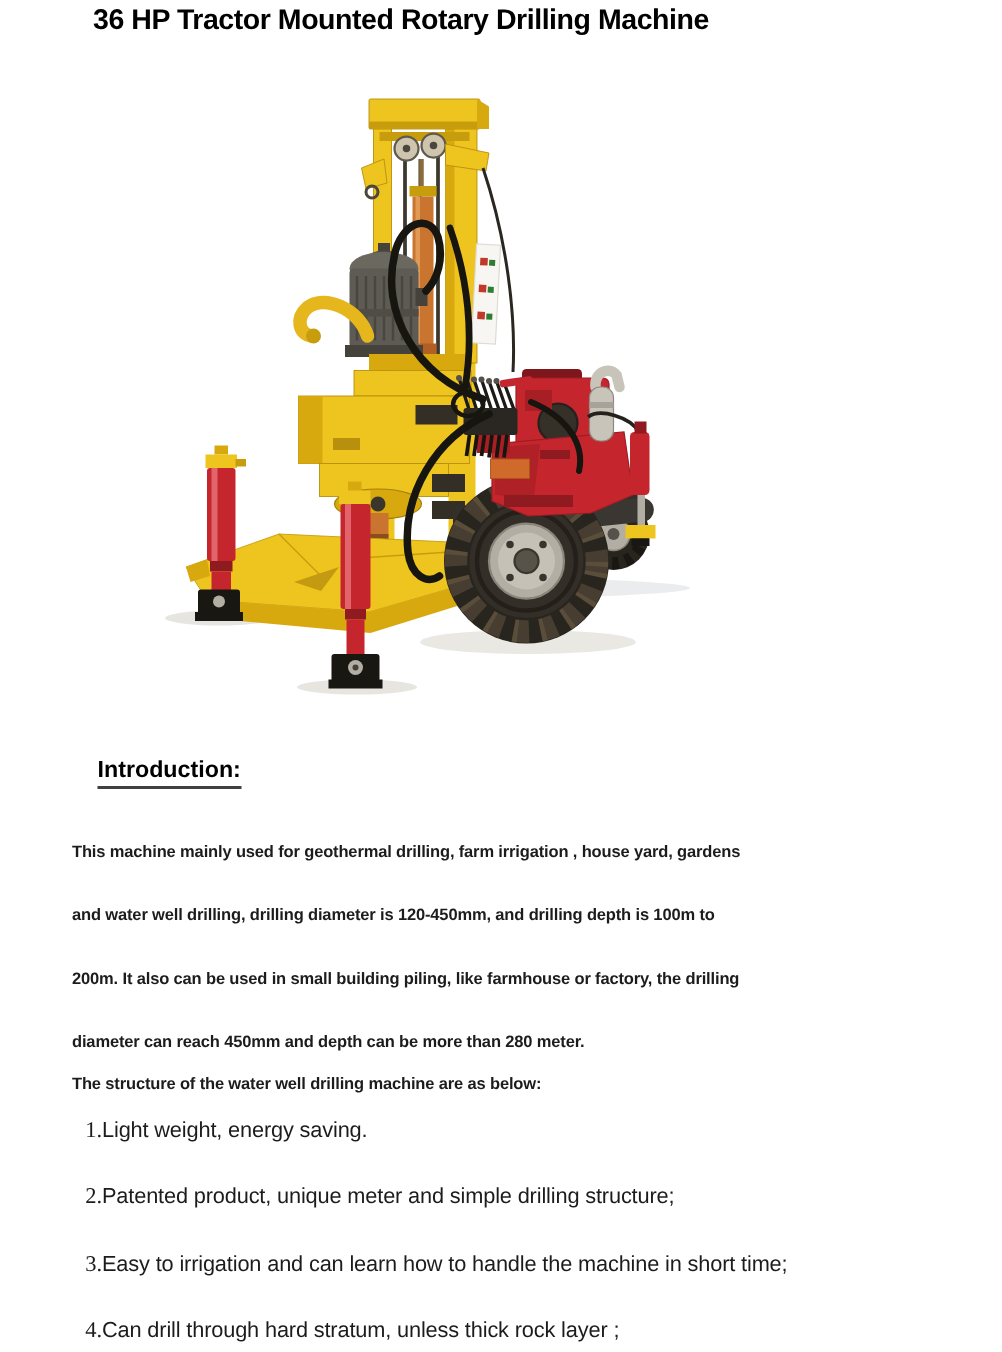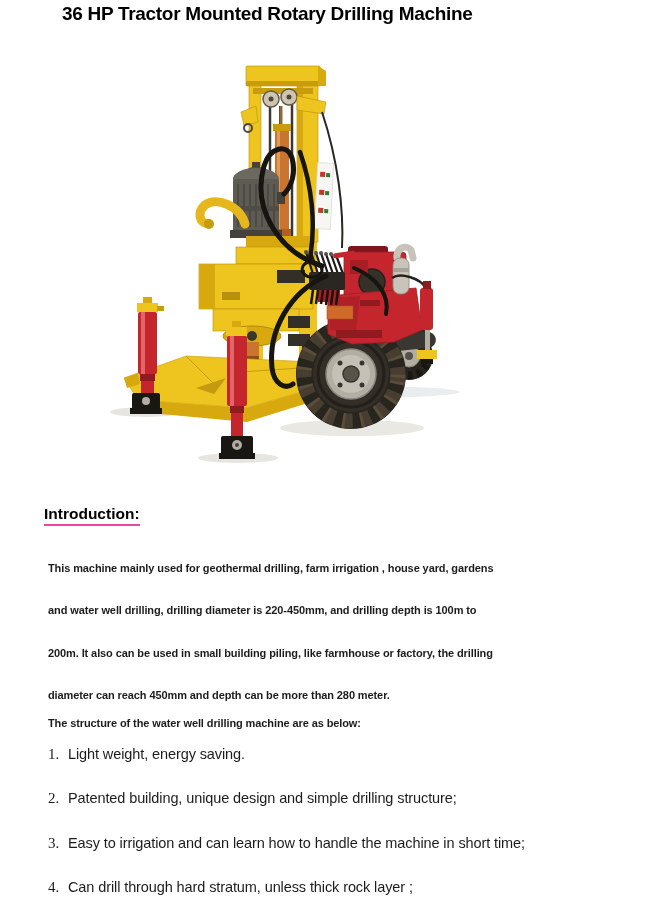--- a/index.html
+++ b/index.html
@@ -2,32 +2,32 @@
 <html style="--rig-yellow: #eec41e; --rig-yellow-shade: #d8a90f; --rig-yellow-dark: #c79d0e; --hydraulic-red: #c5262e; --hydraulic-red-dark: #8f1b20; --cylinder-orange: #c9742f; --motor-gray: #5e5b54; --tire-black: #28251f; --rim-silver: #b3aea3; --exhaust-silver: #c9c4ba; --hose-black: #17150f; --foot-black: #191712;"><head>
 <meta charset="utf-8">
 <style>
   html,body{margin:0;padding:0;}
   body{
     width:668px;height:901px;position:relative;overflow:hidden;
     background:#ffffff;
     font-family:"Liberation Sans",sans-serif;
     color:#1e1e1e;
   }
-  .abs{position:absolute;}
+  .abs{position:absolute;text-align:right;}
   .doc-title{
     left:62px;top:3px;
     font-size:19px;font-weight:700;letter-spacing:-0.3px;color:#000;
     white-space:nowrap;
   }
   .figure-wrap{left:98px;top:62px;width:370px;height:402px;}
   .figure-wrap svg{display:block;width:370px;height:402px;}
   .section-heading{
-    left:44px;top:505px;
+    left:65px;top:505px;
     font-size:15.5px;font-weight:700;color:#000;
-    border-bottom:2px solid #ec4899;padding-bottom:1px;
+    border-bottom:2px solid #404040;padding-bottom:1px;
     white-space:nowrap;display:inline-block;
   }
   .body-line{
     left:48px;
     font-size:11px;letter-spacing:-0.1px;color:#1c1c1c;
     white-space:nowrap;line-height:19px;font-weight:bold;
   }
   .list-row{left:48px;white-space:nowrap;line-height:19px;}
   .list-num{
     display:inline-block;width:20px;
@@ -247,30 +247,30 @@
       <path d="M 326 276 C 290 292 268 330 272 368 C 274 384 285 390 293 384" class="s-hose" stroke-width="5"></path>
       <path d="M 354 268 C 378 278 390 296 386 314" class="s-hose" stroke-width="4"></path>
       <path d="M 308 262 a 10 8 0 1 0 14 6" class="s-hose" stroke-width="3"></path>
     </g>
   </svg>
 </div>
 
 <div class="abs section-heading">Introduction:</div>
 
 <div class="abs body-line" style="top:559px">This machine mainly used for geothermal drilling, farm irrigation , house yard, gardens</div>
-<div class="abs body-line" style="top:601px">and water well drilling, drilling diameter is 220-450mm, and drilling depth is 100m to</div>
+<div class="abs body-line" style="top:601px">and water well drilling, drilling diameter is 120-450mm, and drilling depth is 100m to</div>
 <div class="abs body-line" style="top:644px">200m. It also can be used in small building piling, like farmhouse or factory, the drilling</div>
 <div class="abs body-line" style="top:686px">diameter can reach 450mm and depth can be more than 280 meter.</div>
 
 <div class="abs body-line" style="top:714px">The structure of the water well drilling machine are as below:</div>
 
 <div class="abs list-row" style="top:744px">
   <span class="list-num">1.</span><span class="list-text">Light weight, energy saving.</span>
 </div>
 <div class="abs list-row" style="top:788px">
-  <span class="list-num">2.</span><span class="list-text">Patented building, unique design and simple drilling structure;</span>
+  <span class="list-num">2.</span><span class="list-text">Patented product, unique meter and simple drilling structure;</span>
 </div>
 <div class="abs list-row" style="top:833px">
   <span class="list-num">3.</span><span class="list-text">Easy to irrigation and can learn how to handle the machine in short time;</span>
 </div>
 <div class="abs list-row" style="top:877px">
   <span class="list-num">4.</span><span class="list-text">Can drill through hard stratum, unless thick rock layer ;</span>
 </div>
 
 </body></html>

